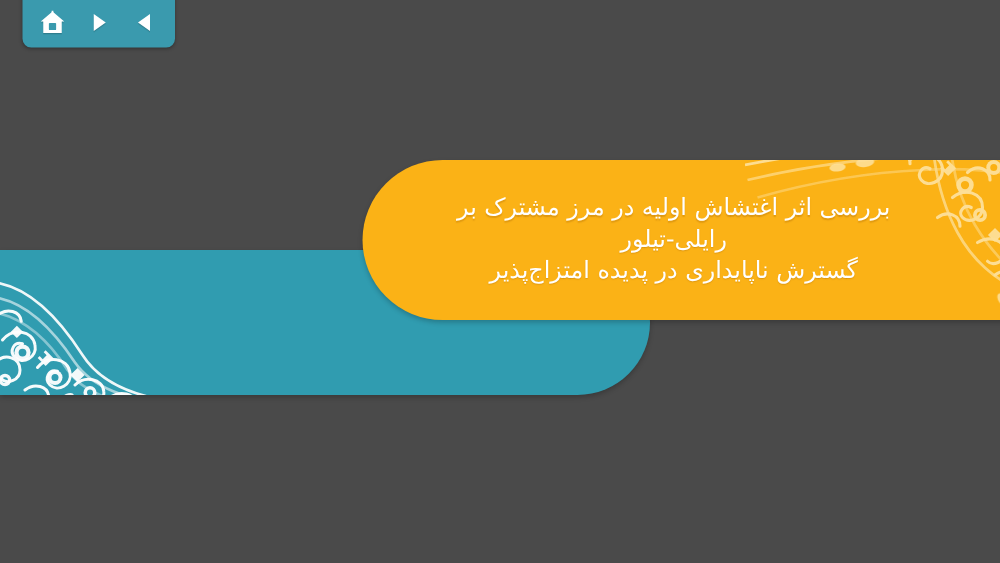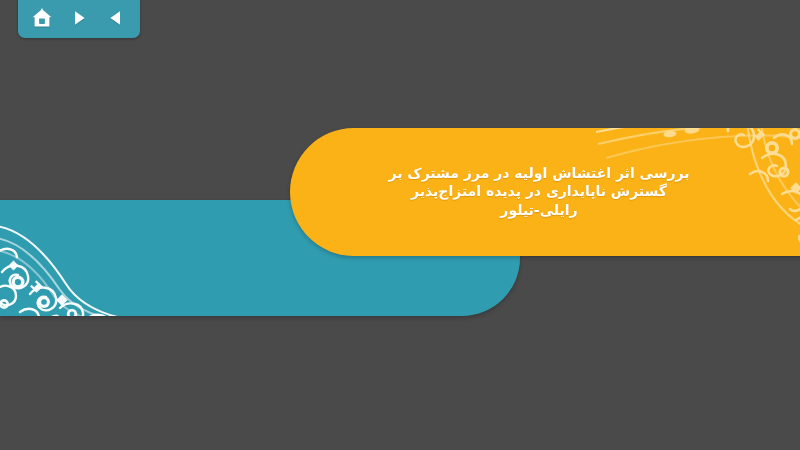--- a/index.html
+++ b/index.html
@@ -39,21 +39,21 @@
     opacity:.95;pointer-events:none;
   }
   .title-block{
     position:absolute;right:0;left:0;top:50%;transform:translateY(-50%);
     text-align:center;color:#ffffff;
     line-height:1.32;
     padding:0 46px 0 24px;box-sizing:border-box;
     direction:rtl;
   }
   .title-line{
-    font-size:14px;font-weight:700;
+    font-size:19px;font-weight:400;
     letter-spacing:.2px;
     text-shadow:0 1px 1px rgba(150,85,0,.28);
     white-space:nowrap;
   }
 
   
   .teal-panel{
     position:absolute;left:0;top:200px;width:520px;height:116px;
     background:#309cb0;
     border-radius:0 58px 58px 0;
@@ -179,19 +179,19 @@
           <ellipse cx="96" cy="16" rx="7.5" ry="3.6" transform="rotate(-8 96 16)"></ellipse>
           <ellipse cx="74" cy="20" rx="6.5" ry="3.2" transform="rotate(-6 74 20)"></ellipse>
           <ellipse cx="206" cy="126" rx="6" ry="3.2" transform="rotate(58 206 126)"></ellipse>
           <ellipse cx="214" cy="64" rx="5.5" ry="3" transform="rotate(70 214 64)"></ellipse>
         </g>
       </svg>
     </div>
 
     <div class="title-block">
       <div class="title-line">بررسی اثر اغتشاش اولیه در مرز مشترک بر</div>
+      <div class="title-line">رایلی-تیلور</div>
       <div class="title-line">گسترش ناپایداری در پدیده امتزاج‌پذیر</div>
-      <div class="title-line">رایلی-تیلور</div>
     </div>
 
   </div>
 
 </div>
 
 </body></html>

